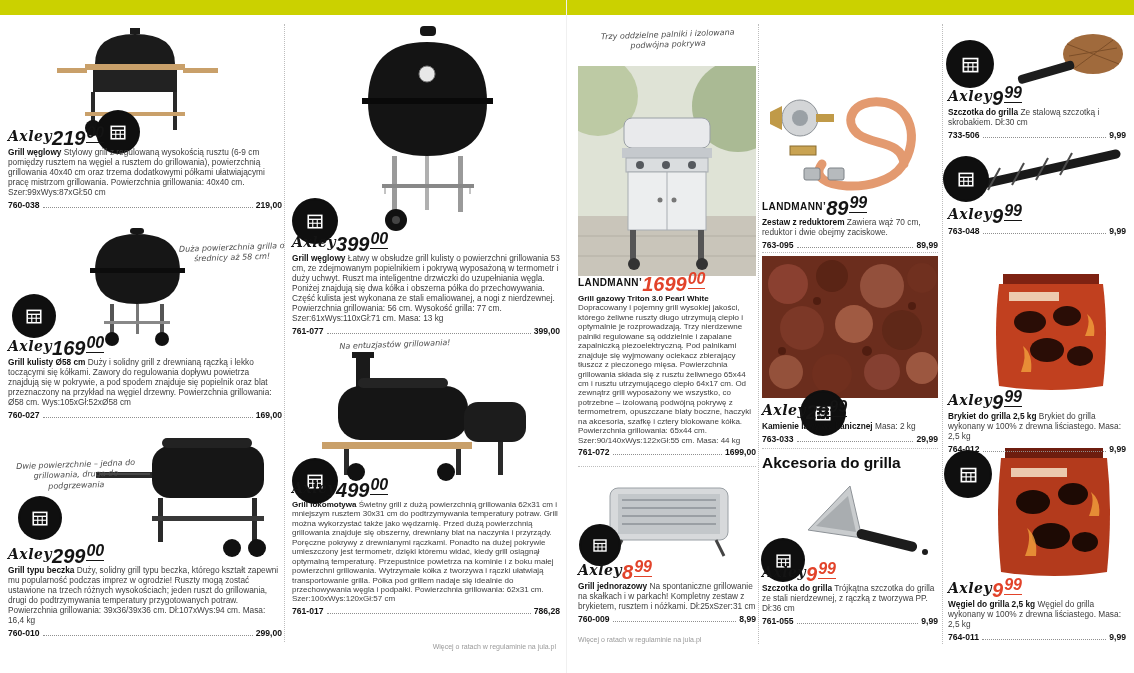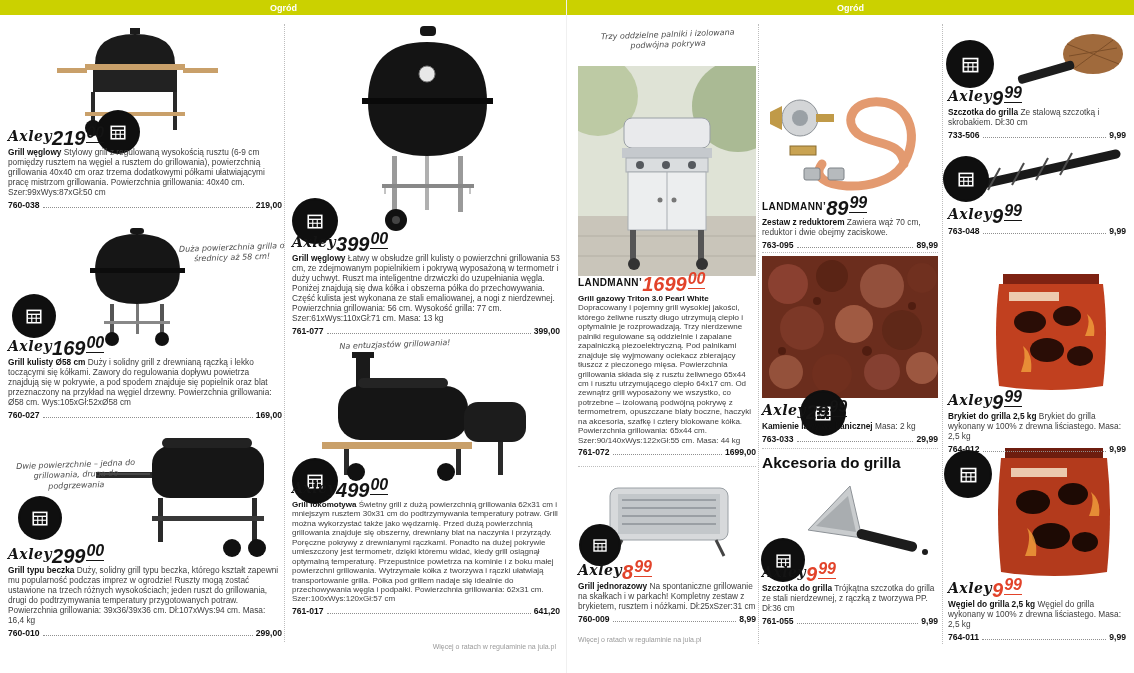--- a/index.html
+++ b/index.html
@@ -1,21 +1,21 @@
 <!DOCTYPE html>
 <html><head>
 <meta charset="utf-8">
 <style>
   html,body{margin:0;padding:0;background:#fff;}
   .sheet{position:relative;width:1134px;height:673px;background:#fff;overflow:hidden;
          font-family:"Liberation Sans",sans-serif;color:#3a3a3a;}
   .bar{position:absolute;left:0;width:1134px;background:#cbd100;}
   .bar span{position:absolute;color:#fff;font-weight:bold;}
   .topbar{top:0;height:15px;}
-  .topbar span{top:3px;font-size:9px;width:567px;text-align:center;}
+  .topbar span{top:18px;font-size:9px;width:567px;text-align:center;}
   .botbar{top:685px;height:21px;}
   .botbar span{top:5px;font-size:10px;width:567px;text-align:center;}
   .half-l{left:0;} .half-r{left:567px;}
   .colsep{position:absolute;border-left:1px dotted #bdbdbd;width:0;}
   .hr-dot{position:absolute;border-top:1px dotted #bdbdbd;height:0;}
   .page-divider{position:absolute;left:566px;top:0;height:673px;border-left:1px solid #f0f0f0;}
   .card{position:absolute;}
   .brandrow{display:flex;justify-content:flex-start;align-items:flex-start;height:18px;}
   .brand-axley{font-family:"DejaVu Serif",serif;font-style:italic;font-weight:bold;
                font-size:14px;color:#141414;letter-spacing:.5px;}
@@ -404,21 +404,21 @@
 
   <div class="card" style="left:292px;top:480px;width:268px;">
     <div class="brandrow">
         <span class="brand-axley">Axley</span>
       <span class="price"><span>499</span><span class="gr">00</span></span>
       </div>
     <p class="desc desc-sm"><b>Grill lokomotywa</b> <span>Świetny grill z dużą powierzchnią grillowania 62x31 cm i mniejszym rusztem 30x31 cm do podtrzymywania temperatury potraw. Grill można wykorzystać także jako wędzarnię. Przed dużą powierzchnią grillowania znajduje się obszerny, drewniany blat na naczynia i przyrządy. Poręczne pokrywy z drewnianymi rączkami. Ponadto na dużej pokrywie umieszczony jest termometr, dzięki któremu widać, kiedy grill osiągnął optymalną temperaturę. Przepustnice powietrza na kominie i z boku małej powierzchni grillowania. Wytrzymałe kółka z tworzywa i rączki ułatwiają transportowanie grilla. Półka pod grillem nadaje się idealnie do przechowywania węgla i podpałki. Powierzchnia grillowania: 62x31 cm. Szer:100xWys:120xGł:57 cm</span></p>
     <div class="artline">
         <span class="num">761-017</span>
         <span class="dots"></span>
-        <span class="tail">641,20</span>
+        <span class="tail">786,28</span>
       </div>
   </div>
 
   <div class="card" style="left:578px;top:274px;width:178px;">
     <div class="brandrow">
         <span class="brand-land">LANDMANN’</span>
       <span class="price red"><span>1699</span><span class="gr">00</span></span>
       </div>
     <p class="desc desc-sm"><b>Grill gazowy Triton 3.0 Pearl White</b> <span>Dopracowany i pojemny grill wysokiej jakości, którego żeliwne ruszty długo utrzymują ciepło i optymalnie je rozprowadzają. Trzy nierdzewne palniki regulowane są oddzielnie i zapalane zapalniczką piezoelektryczną. Pod palnikami znajduje się wyjmowany ociekacz zbierający tłuszcz z pieczonego mięsa. Powierzchnia grillowania składa się z rusztu żeliwnego 65x44 cm i rusztu utrzymującego ciepło 64x17 cm. Od zewnątrz grill wyposażony we wszystko, co potrzebne – izolowaną podwójną pokrywę z termometrem, opuszczane blaty boczne, haczyki na akcesoria, szafkę i cztery blokowane kółka. Powierzchnia grillowania: 65x44 cm. Szer:90/140xWys:122xGł:55 cm. Masa: 44 kg</span></p>
     <div class="artline">

